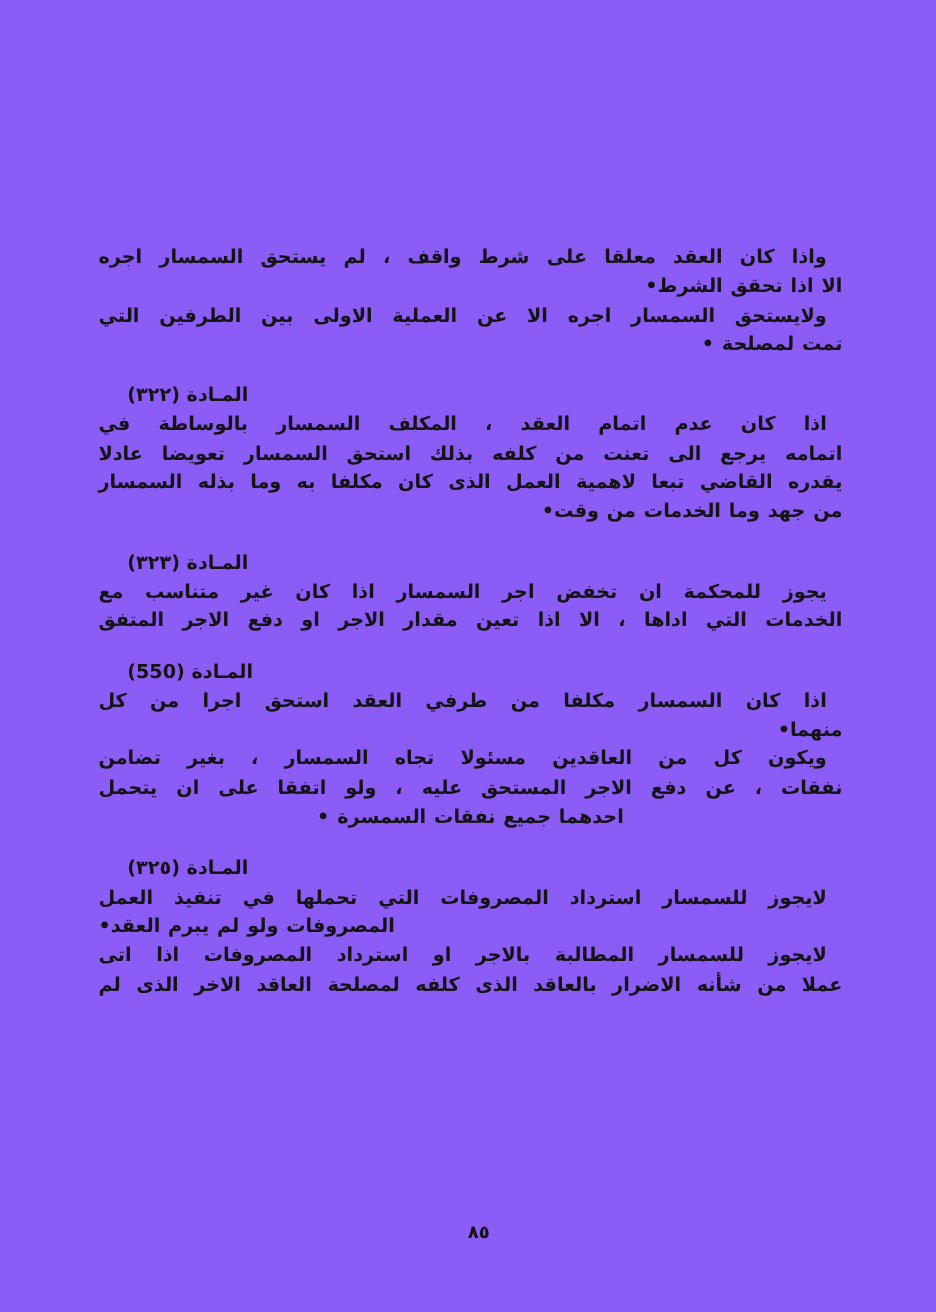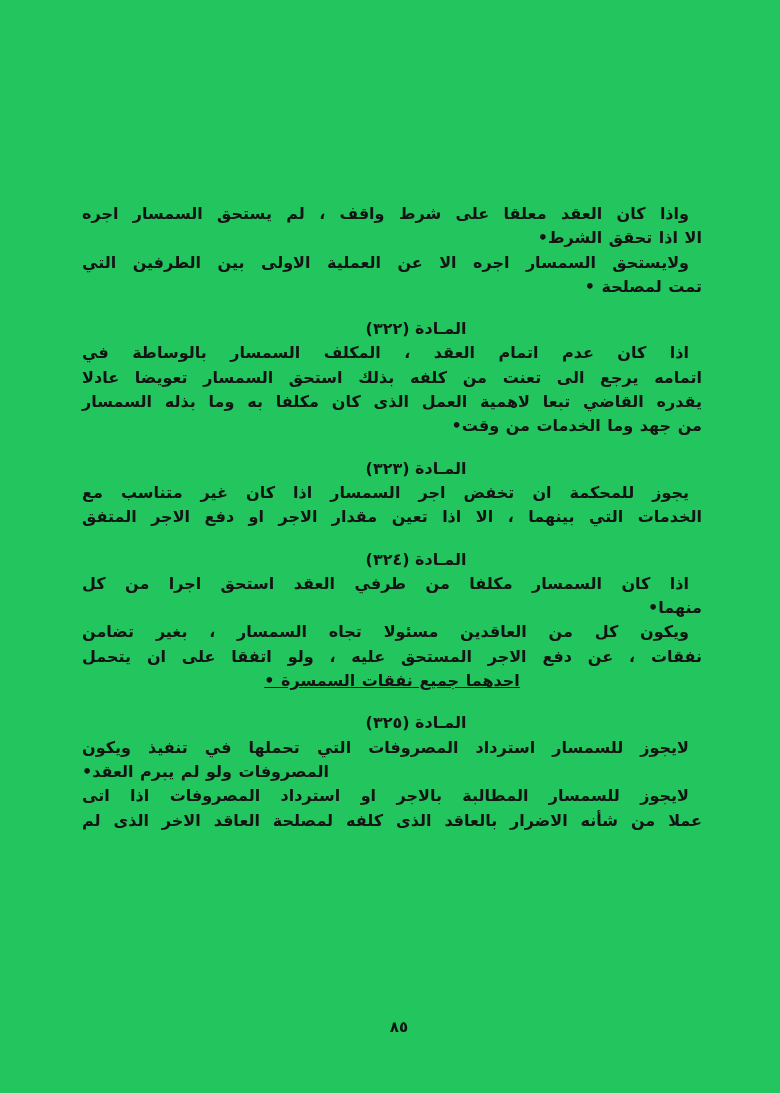--- a/index.html
+++ b/index.html
@@ -10,21 +10,21 @@
   body {
     width: 780px;
     height: 1093px;
     overflow: hidden;
     position: relative;
     font-family: "DejaVu Sans", sans-serif;
   }
   .page {
     position: absolute;
     inset: 0;
-    background: #22c55e;
+    background: #8b5cf6;
     color: #141414;
   }
   .content {
     position: absolute;
     top: 202px;
     right: 78px;
     width: 620px;
     direction: rtl;
     font-weight: 700;
     font-size: 16px;
@@ -37,27 +37,27 @@
     height: 24.3px;
     text-align: justify;
     text-align-last: justify;
     word-spacing: 1px;
   }
   .paragraph .line:first-child {
     padding-right: 13px; 
   }
   .line.last-right  { text-align-last: right; }
   .line.last-left   { text-align-last: left; }
-  .line.last-center { text-align-last: center; text-decoration: underline; }
+  .line.last-center { text-align-last: center; }
   .line.last-justify{ text-align-last: justify; }
   .article-heading {
     line-height: 24.3px;
     height: 24.3px;
     margin-top: 18px;
-    text-align: center;
+    text-align: left;
     transform: translateX(24px); 
     font-size: 16px;
     font-weight: 700;
   }
   .page-number {
     position: absolute;
     top: 1018px;
     left: 0;
     width: 780px;
     text-align: center;
@@ -84,35 +84,35 @@
       <div class="article-heading">المـادة (٣٢٢)</div>
       <div class="paragraph">
         <div class="line">اذا كان عدم اتمام العقد ، المكلف السمسار بالوساطة في</div>
         <div class="line">اتمامه يرجع الى تعنت من كلفه بذلك استحق السمسار تعويضا عادلا</div>
         <div class="line">يقدره القاضي تبعا لاهمية العمل الذى كان مكلفا به وما بذله السمسار</div>
         <div class="line last-right">من جهد وما الخدمات من وقت•</div>
       </div>
       <div class="article-heading">المـادة (٣٢٣)</div>
       <div class="paragraph">
         <div class="line">يجوز للمحكمة ان تخفض اجر السمسار اذا كان غير متناسب مع</div>
-        <div class="line">الخدمات التي بينهما ، الا اذا تعين مقدار الاجر او دفع الاجر المتفق</div>
+        <div class="line">الخدمات التي اداها ، الا اذا تعين مقدار الاجر او دفع الاجر المتفق</div>
       </div>
-      <div class="article-heading">المـادة (٣٢٤)</div>
+      <div class="article-heading">المـادة (550)</div>
       <div class="paragraph">
         <div class="line">اذا كان السمسار مكلفا من طرفي العقد استحق اجرا من كل</div>
         <div class="line last-right">منهما•</div>
       </div>
       <div class="paragraph">
         <div class="line">ويكون كل من العاقدين مسئولا تجاه السمسار ، بغير تضامن</div>
         <div class="line">نفقات ، عن دفع الاجر المستحق عليه ، ولو اتفقا على ان يتحمل</div>
         <div class="line last-center">احدهما جميع نفقات السمسرة •</div>
       </div>
       <div class="article-heading">المـادة (٣٢٥)</div>
       <div class="paragraph">
-        <div class="line">لايجوز للسمسار استرداد المصروفات التي تحملها في تنفيذ ويكون</div>
+        <div class="line">لايجوز للسمسار استرداد المصروفات التي تحملها في تنفيذ العمل</div>
         <div class="line last-left">المصروفات ولو لم يبرم العقد•</div>
       </div>
       <div class="paragraph">
         <div class="line">لايجوز للسمسار المطالبة بالاجر او استرداد المصروفات اذا اتى</div>
         <div class="line last-justify">عملا من شأنه الاضرار بالعاقد الذى كلفه لمصلحة العاقد الاخر الذى لم</div>
       </div>
     </div>
   <div class="page-number">٨٥</div>
 </div>
 

